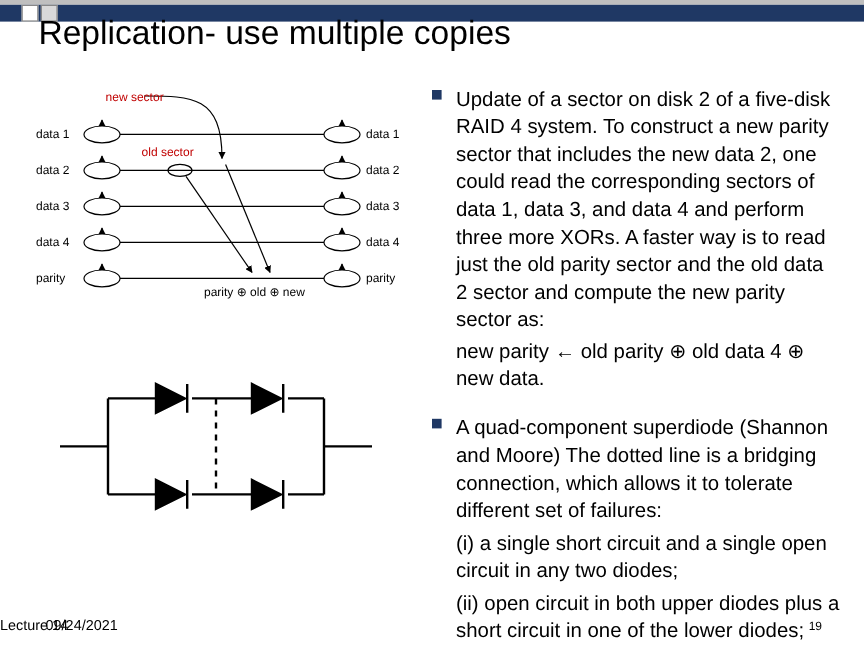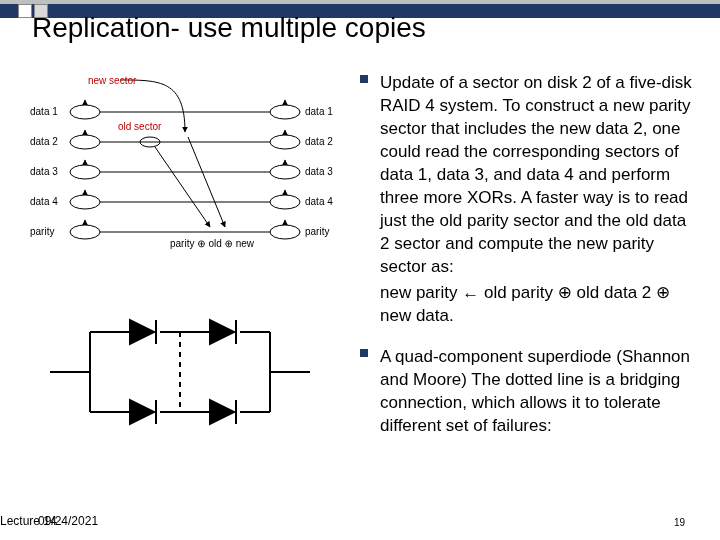--- a/index.html
+++ b/index.html
@@ -131,25 +131,27 @@
 
         <path d="M160 98 L160 122 L184 110 Z"></path>
           <line x1="186" y1="98" x2="186" y2="122" stroke="#000"></line>
       </g>
     </svg>
 
     <div class="bullets">
       <div class="bullet">
         <span class="marker"></span>
         <span>Update of a sector on disk 2 of a five-disk RAID 4 system. To construct a new parity sector that includes the new data 2, one could read the corresponding sectors of data 1, data 3, and data 4 and perform three more XORs. A faster way is to read just the old parity sector and the old data 2 sector and compute the new parity sector as:</span>
-        <div class="sub">new parity ← old parity ⊕ old data 2 ⊕ new data.</div>
+        <div class="sub">new parity ← old parity ⊕ old data 4 ⊕ new data.</div>
       </div>
       <div class="bullet">
         <span class="marker"></span>
         <span>A quad-component superdiode (Shannon and Moore)  The dotted line is a bridging connection, which allows it to tolerate different set of failures:</span>
+        <div class="sub">(i) a single short circuit and a single open circuit in any two diodes;</div>
+        <div class="sub">(ii) open circuit in both upper diodes plus a short circuit in one of the lower diodes;</div>
       </div>
     </div>
   </div>
 
   <div class="footer-date">09/24/2021</div>
   <div class="footer-center">Lecture 14</div>
   <div class="footer-page">19</div>
 </div>
 
 </body></html>

